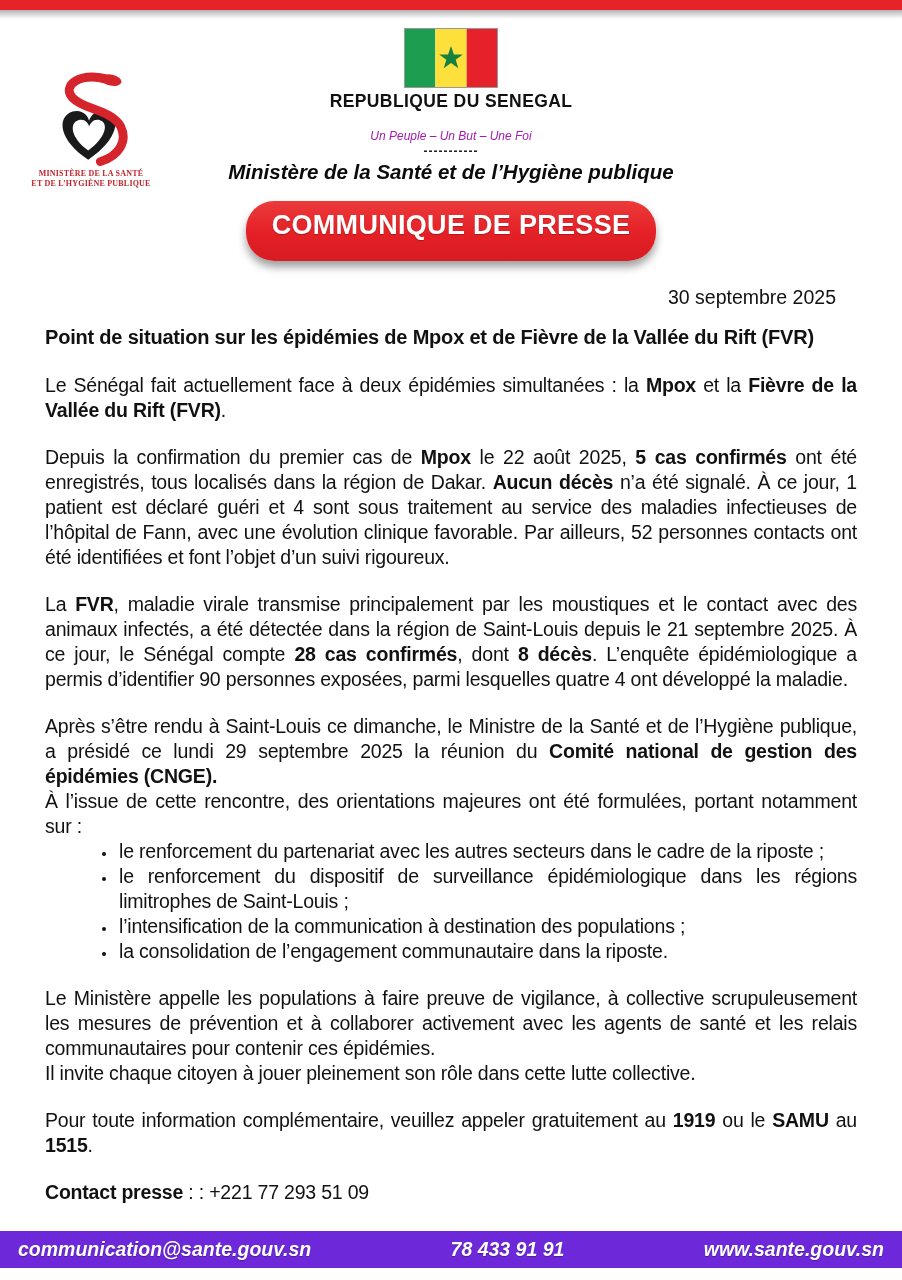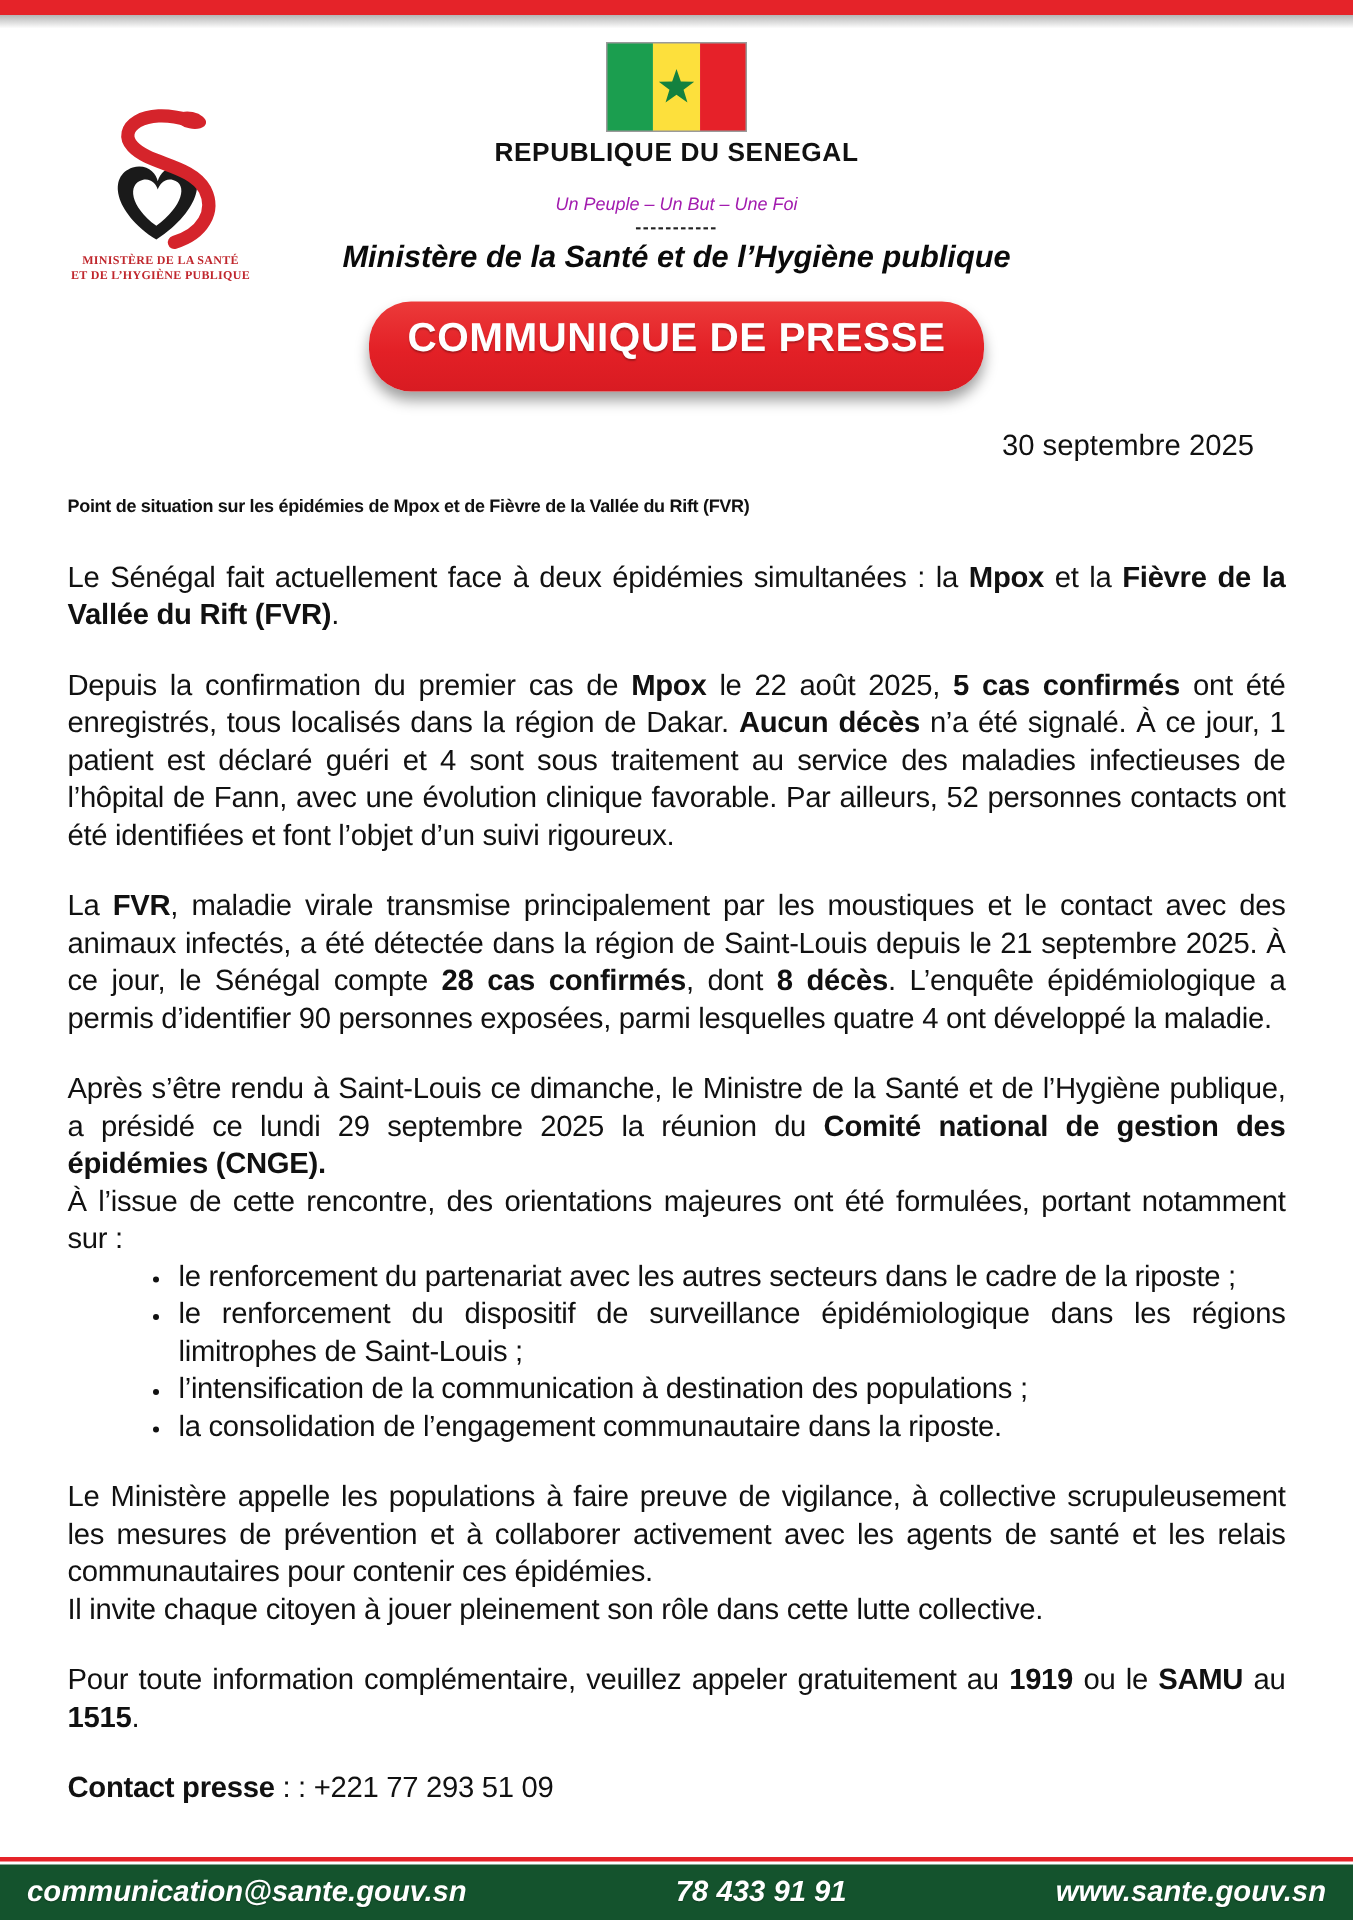--- a/index.html
+++ b/index.html
@@ -10,21 +10,21 @@
     font-family:"Liberation Sans", sans-serif;
     color:#111;
     overflow:hidden;
   }
   
   .topbar{height:10px;background:#e52329;}
   .topbar-shadow{height:9px;background:linear-gradient(to bottom, rgba(120,120,120,.55), rgba(255,255,255,0));}
 
   
   .header{position:relative;}
-  .logo-block{position:absolute;left:26px;top:50px;width:130px;text-align:center;margin-left:16px;}
+  .logo-block{position:absolute;left:26px;top:50px;width:130px;text-align:center;}
   .logo-block svg{display:block;margin:0 auto;}
   .logo-caption{color:#c0272d;font-size:8px;font-weight:bold;line-height:1.3;letter-spacing:.2px;font-family:"Liberation Serif", serif;}
   .header-center{text-align:center;padding-top:9px;}
   .flag-wrap{display:flex;justify-content:center;}
   .republic{font-weight:bold;font-size:17.5px;letter-spacing:.4px;margin-top:3px;}
   .motto{font-style:italic;font-size:12px;color:#a21caf;margin-top:17px;}
   .dashes{font-size:12px;font-weight:bold;letter-spacing:1px;line-height:10px;margin-top:3px;color:#222;}
   .ministry{font-weight:bold;font-style:italic;font-size:20.5px;margin-top:4px;color:#0a0a0a;}
 
   .banner-row{text-align:center;margin-top:17px;}
@@ -33,34 +33,34 @@
     background:linear-gradient(to bottom,#ec3a3a 0%,#e32026 55%,#d81b22 100%);
     color:#fff;font-weight:bold;font-size:27px;letter-spacing:.3px;
     padding:9px 26px 20px;border-radius:28px;
     box-shadow:0 6px 9px rgba(0,0,0,.38);
     text-shadow:0 1px 1px rgba(0,0,0,.25);
   }
 
   .date{margin:25px 66px 0 16px;text-align:right;font-size:19.5px;}
 
   .content{padding:0 45px;font-size:19.5px;line-height:25px;letter-spacing:-0.2px;}
-  .title{font-weight:bold;font-size:12px;line-height:27px;text-align:justify;margin-top:15px;}
+  .title{font-weight:bold;font-size:20px;line-height:27px;text-align:justify;margin-top:15px;}
   .para{margin:22px 0 0 0;text-align:justify;}
   .para-cont{margin:0;text-align:justify;}
   .content b{font-weight:bold;}
 
   ul.orientations{margin:0;padding:0 0 0 72px;text-align:justify;}
   ul.orientations li{margin:0;padding-left:2px;line-height:25px;}
   ul.orientations li::marker{font-size:13px;}
 
   
   .footer-thinline{position:absolute;left:0;right:0;bottom:39px;height:3px;background:#e52329;}
   .footer-bar{
-    position:absolute;left:0;right:0;bottom:0;height:37px;
-    background:#14532d;color:#fff;
+    position:absolute;left:0;right:0;bottom:12px;height:37px;
+    background:#6d28d9;color:#fff;
     display:flex;align-items:center;justify-content:space-between;
     padding:0 18px;box-sizing:border-box;
     font-weight:bold;font-style:italic;font-size:19.5px;
     text-shadow:0 1px 1px rgba(0,0,0,.3);
   }
 </style>
 </head>
 <body>
 
 <div class="page">

